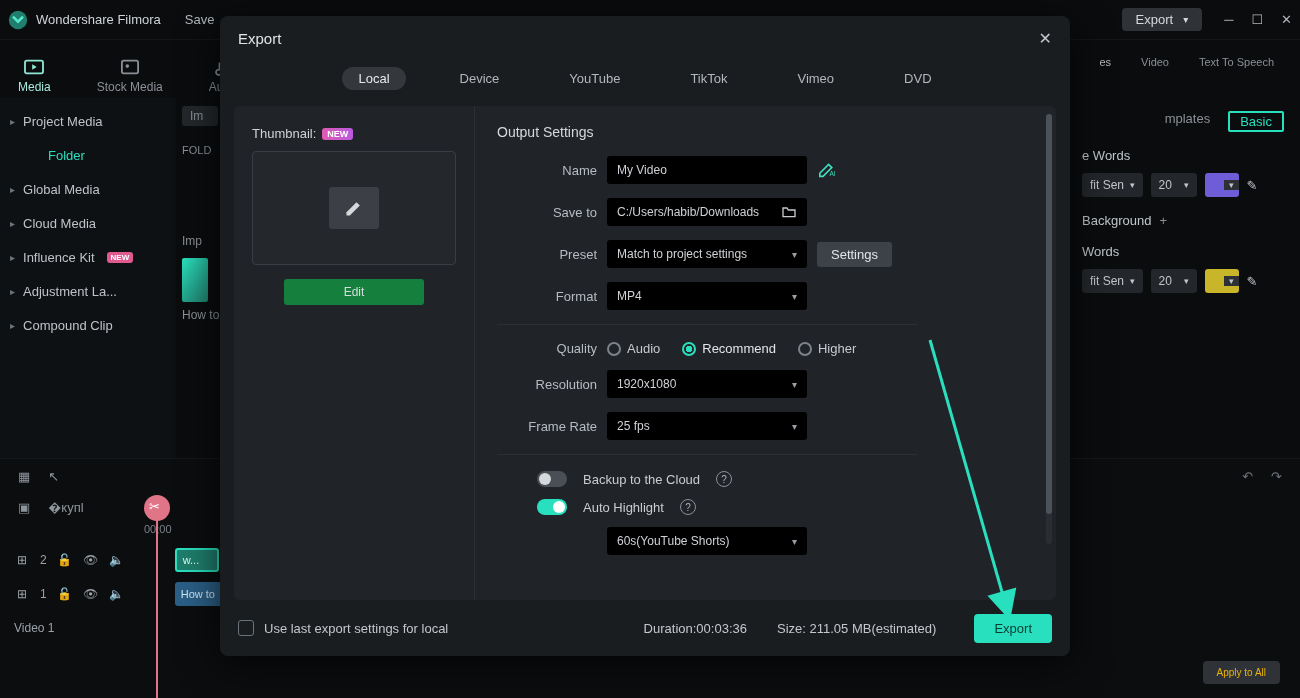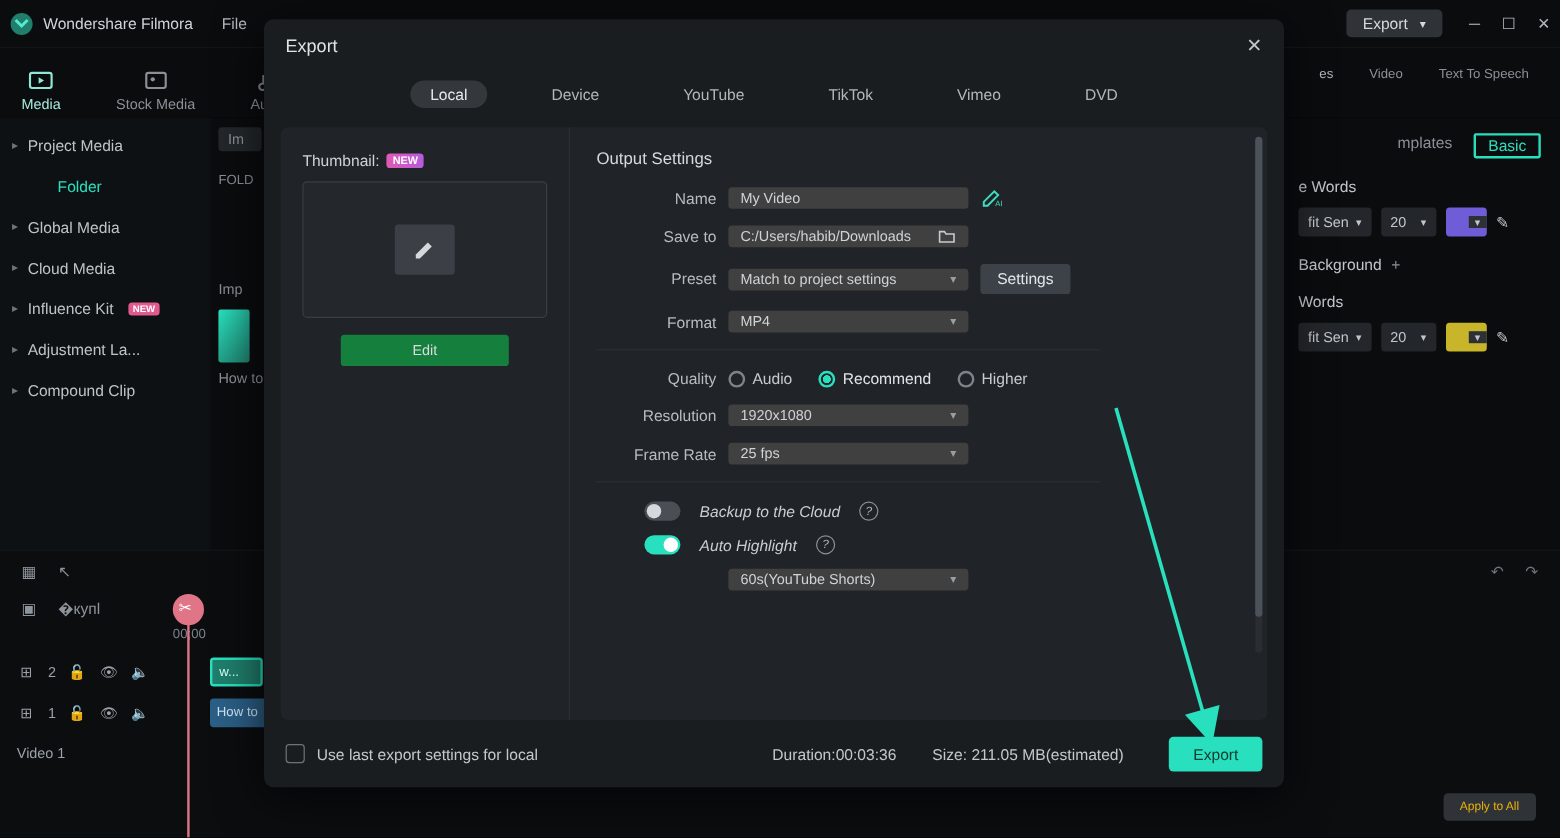--- a/index.html
+++ b/index.html
@@ -79,34 +79,34 @@
   .mb-left{width:240px;padding:20px 18px;}
   .thumb-label{font-size:13px;color:#cfd2d6;display:flex;align-items:center;gap:6px;margin-bottom:10px;}
   .badge-pink{background:linear-gradient(90deg,#e05ab3,#b85ae0);color:#fff;font-size:9px;font-weight:700;padding:1px 5px;border-radius:3px;}
   .thumb-box{width:204px;height:114px;border:1px solid #3a3e44;border-radius:4px;background:#24272b;display:flex;align-items:center;justify-content:center;position:relative;}
   .thumb-inner{width:50px;height:42px;background:#3c4046;border-radius:3px;display:flex;align-items:center;justify-content:center;}
   .edit-btn{width:140px;height:26px;margin:14px auto 0;background:#15803d;border-radius:3px;display:flex;align-items:center;justify-content:center;font-size:12px;color:#d9dcdf;}
   .mb-right{flex:1;padding:18px 26px 0 22px;border-left:1px solid #2c3035;position:relative;}
   .os-title{font-size:14px;color:#d6d9dc;margin-bottom:16px;}
   .form-row{display:flex;align-items:center;margin-bottom:14px;}
   .form-row label{width:110px;text-align:right;padding-right:10px;color:#b7bcc2;font-size:13px;}
-  .inp{flex:0 0 200px;height:18px;background:#404040;border-radius:3px;display:flex;align-items:center;padding:0 10px;color:#cfd2d6;font-size:12px;justify-content:space-between;}
+  .inp{flex:0 0 200px;height:28px;background:#000000;border-radius:3px;display:flex;align-items:center;padding:0 10px;color:#cfd2d6;font-size:12px;justify-content:space-between;}
   .inp .dd{color:#989ea5;font-size:10px;}
   .after-inp{margin-left:10px;display:flex;align-items:center;gap:6px;color:#c7cbd0;}
   .btn-settings{background:#3d4248;border-radius:3px;padding:5px 14px;font-size:13px;color:#e2e5e8;}
   .hr{height:1px;background:#2c3035;margin:8px 0 16px 0;width:420px;}
   .radio-row{display:flex;align-items:center;gap:22px;}
   .radio{display:flex;align-items:center;gap:6px;color:#c7cbd0;font-size:13px;}
   .r-circ{width:14px;height:14px;border:2px solid #7d838a;border-radius:50%;display:inline-block;}
   .r-circ.on{border-color:var(--teal);background:radial-gradient(circle,var(--teal) 0 45%,transparent 50%);}
   .toggle{width:30px;height:16px;border-radius:10px;background:#4a4f56;position:relative;display:inline-block;}
   .toggle::after{content:"";position:absolute;top:2px;left:2px;width:12px;height:12px;border-radius:50%;background:#d6d9dc;}
   .toggle.on{background:var(--teal);}
   .toggle.on::after{left:auto;right:2px;background:#fff;}
-  .chk-row{display:flex;align-items:flex-end;gap:16px;margin-left:80px;margin-bottom:12px;font-style:italic;}
+  .chk-row{display:flex;align-items:flex-end;gap:16px;margin-left:80px;margin-bottom:12px;}
   .help{width:16px;height:16px;border:1.5px solid #8b9096;border-radius:50%;display:inline-flex;align-items:center;justify-content:center;font-size:10px;color:#aeb3b9;}
   .scrollbar{position:absolute;right:4px;top:8px;width:6px;height:430px;background:#2a2e33;border-radius:3px;}
   .scrollbar::after{content:"";position:absolute;top:0;left:0;right:0;height:400px;background:#4c525a;border-radius:3px;}
   .modal-foot{height:56px;display:flex;align-items:center;padding:0 18px;font-size:13px;color:#c4c8cd;gap:10px;}
   .chk{width:16px;height:16px;border:1.5px solid #6d737a;border-radius:3px;}
   .foot-info{margin-left:auto;display:flex;gap:30px;color:#c4c8cd;}
   .btn-export{background:var(--teal);color:#0d3a31;font-weight:500;border-radius:4px;padding:7px 20px;font-size:13px;margin-left:28px;}
   
   .arrow-svg{position:absolute;left:910px;top:330px;z-index:30;pointer-events:none;}
   svg{display:block;}
@@ -114,21 +114,21 @@
 </head>
 <body>
 
 <div class="titlebar">
   <svg class="logo" viewBox="0 0 24 24">
       <circle cx="12" cy="12" r="11" fill="#1f7e6c"></circle>
       <path d="M6 8 L12 14 L18 8" stroke="#55ead0" stroke-width="3" fill="none"></path>
     </svg>
   <span class="apptitle">Wondershare Filmora</span>
   <div class="menubar">
-    <span>File</span>
+    <span>Save</span>
   </div>
   <div class="titlebar-right">
     <div class="export-top">
       <span>Export</span>
       <span style="font-size:10px;">▾</span>
     </div>
     <div class="win-btns">
       <span>─</span>
       <span>☐</span>
       <span>✕</span>

